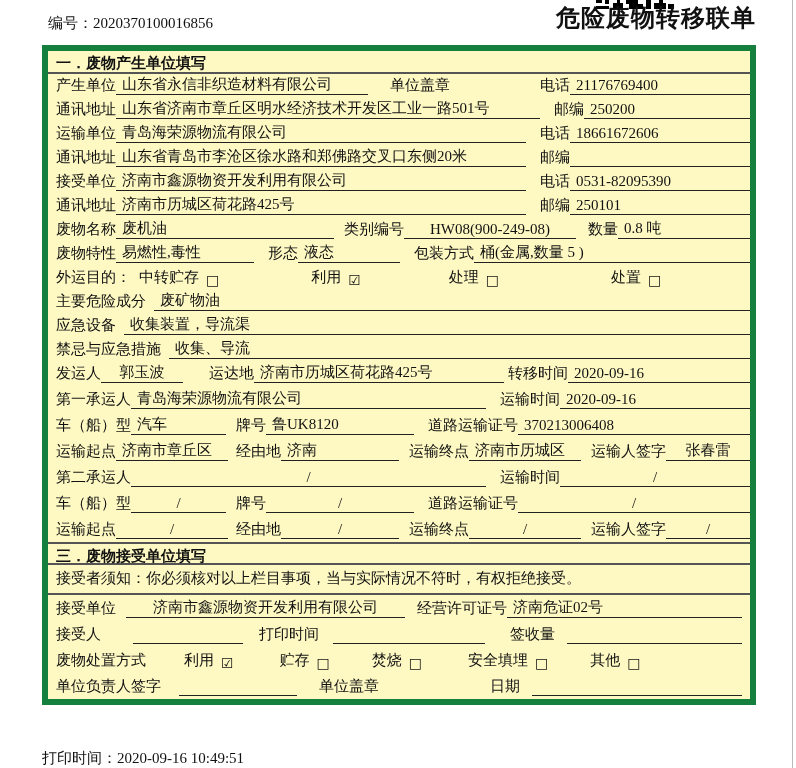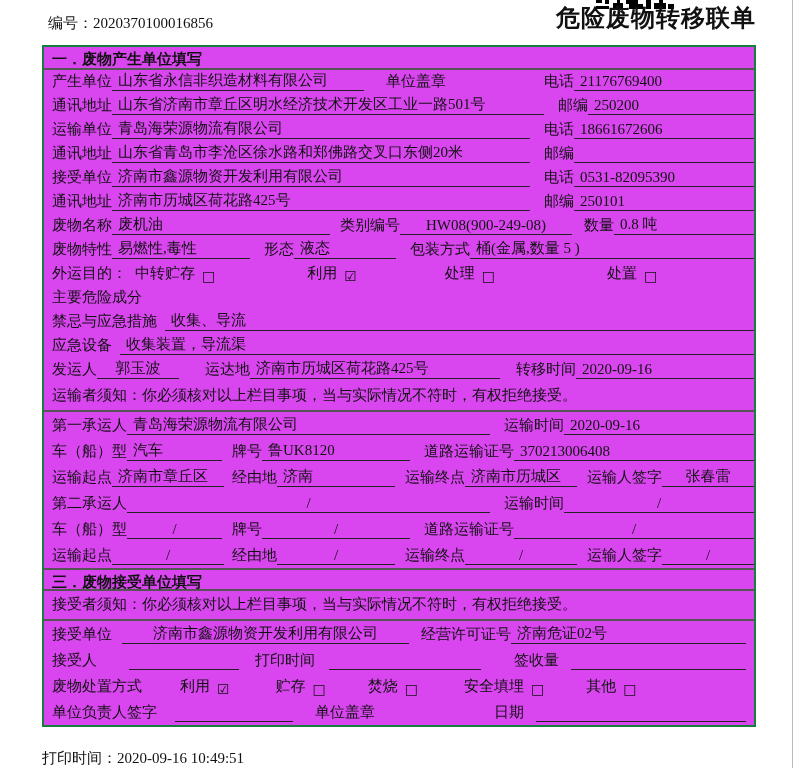--- a/index.html
+++ b/index.html
@@ -10,21 +10,21 @@
   }
   .page-edge { position:absolute; right:3px; top:0; height:768px; width:1px; background:#bbbbbb; }
   .qr { position:absolute; left:596px; top:0; width:78px; height:9px; }
   .serial { position:absolute; left:48px; top:14px; font-size:15px; white-space:nowrap; }
   .doc-title {
     position:absolute; left:42px; top:2px; width:714px; text-align:right;
     font-size:24px; font-weight:bold; letter-spacing:1px; margin:0;
   }
   .form {
     position:absolute; left:42px; top:45px; width:714px;
-    border:2px solid #15803d; box-sizing:border-box; background:#d946ef;
+    border:6px solid #15803d; box-sizing:border-box; background:#fef9c3;
   }
   .sec-title {
     font-weight:bold; font-size:15px; padding:3px 8px 2px; height:23px;
     box-sizing:border-box; border-bottom:2px solid #555;
   }
   .sec-title.mid { border-top:2px solid #555; }
   .notice { font-size:15px; padding:4px 8px 5px; border-bottom:2px solid #555; }
   .row {
     display:flex; align-items:flex-end; padding:0 8px 3px 8px;
     height:26px; box-sizing:border-box; font-size:15px;
@@ -141,44 +141,44 @@
         <span class="lbl" style="margin-left:92px">利用</span>
         <span class="mark">☑</span>
         <span class="lbl" style="margin-left:88px">处理</span>
         <span class="mark">□</span>
         <span class="lbl" style="margin-left:112px">处置</span>
         <span class="mark">□</span>
       </div>
 
       <div class="row">
         <span class="lbl">主要危险成分</span>
+        <span class="val fill edge" style="margin-left:8px">废矿物油</span>
+      </div>
+
+      <div class="row">
+        <span class="lbl">应急设备</span>
+        <span class="val fill edge" style="margin-left:8px">收集装置，导流渠</span>
       </div>
 
       <div class="row">
         <span class="lbl">禁忌与应急措施</span>
         <span class="val fill edge" style="margin-left:8px">收集、导流</span>
-      </div>
-
-      <div class="row">
-        <span class="lbl">应急设备</span>
-        <span class="val fill edge" style="margin-left:8px">收集装置，导流渠</span>
       </div>
 
       <div class="row">
         <span class="lbl">发运人</span>
         <span class="val ctr" style="width:82px">郭玉波</span>
         <span class="lbl" style="margin-left:26px">运达地</span>
         <span class="val" style="width:250px">济南市历城区荷花路425号</span>
-        <span class="lbl" style="margin-left:16px">转移时间</span>
+        <span class="lbl" style="margin-left:4px">转移时间</span>
         <span class="val fill edge">2020-09-16</span>
       </div>
     </div>
 
     <div class="s2">
-      <div class="notice">运输者须知：你必须核对以上栏目事项，当与实际情况不符时，有权拒绝接受。</div>
 
       <div class="row">
         <span class="lbl">第一承运人</span>
         <span class="val fill">青岛海荣源物流有限公司</span>
         <span class="lbl" style="margin-left:14px">运输时间</span>
         <span class="val edge" style="width:190px">2020-09-16</span>
       </div>
 
       <div class="row">
         <span class="lbl">车（船）型</span>

